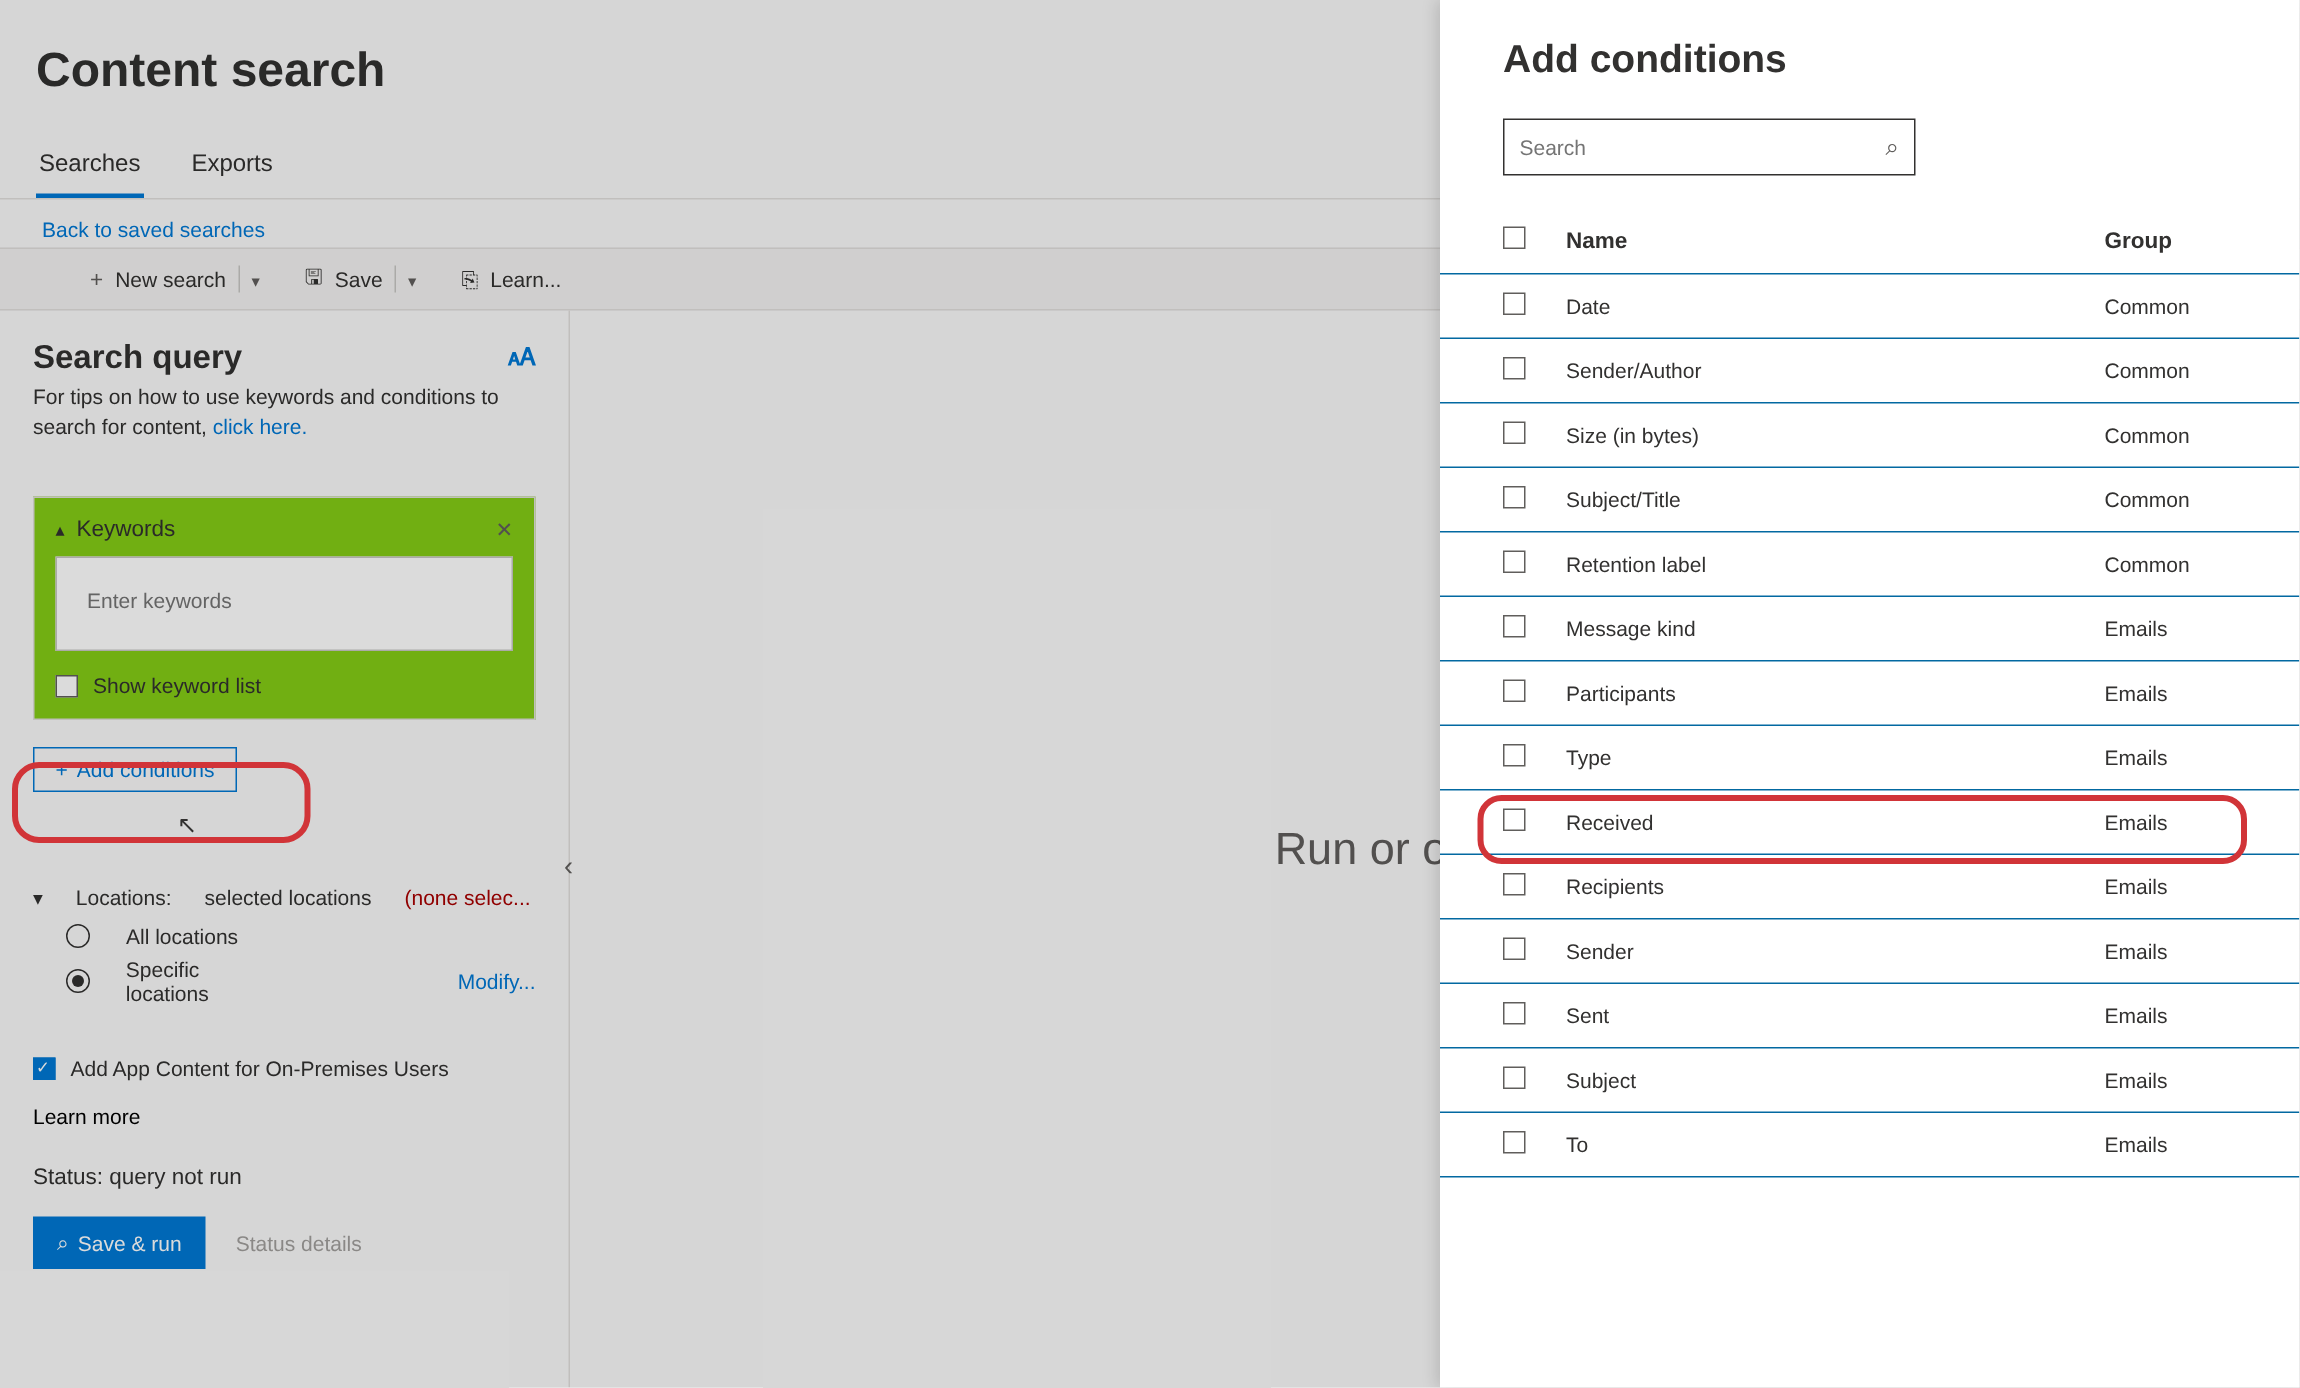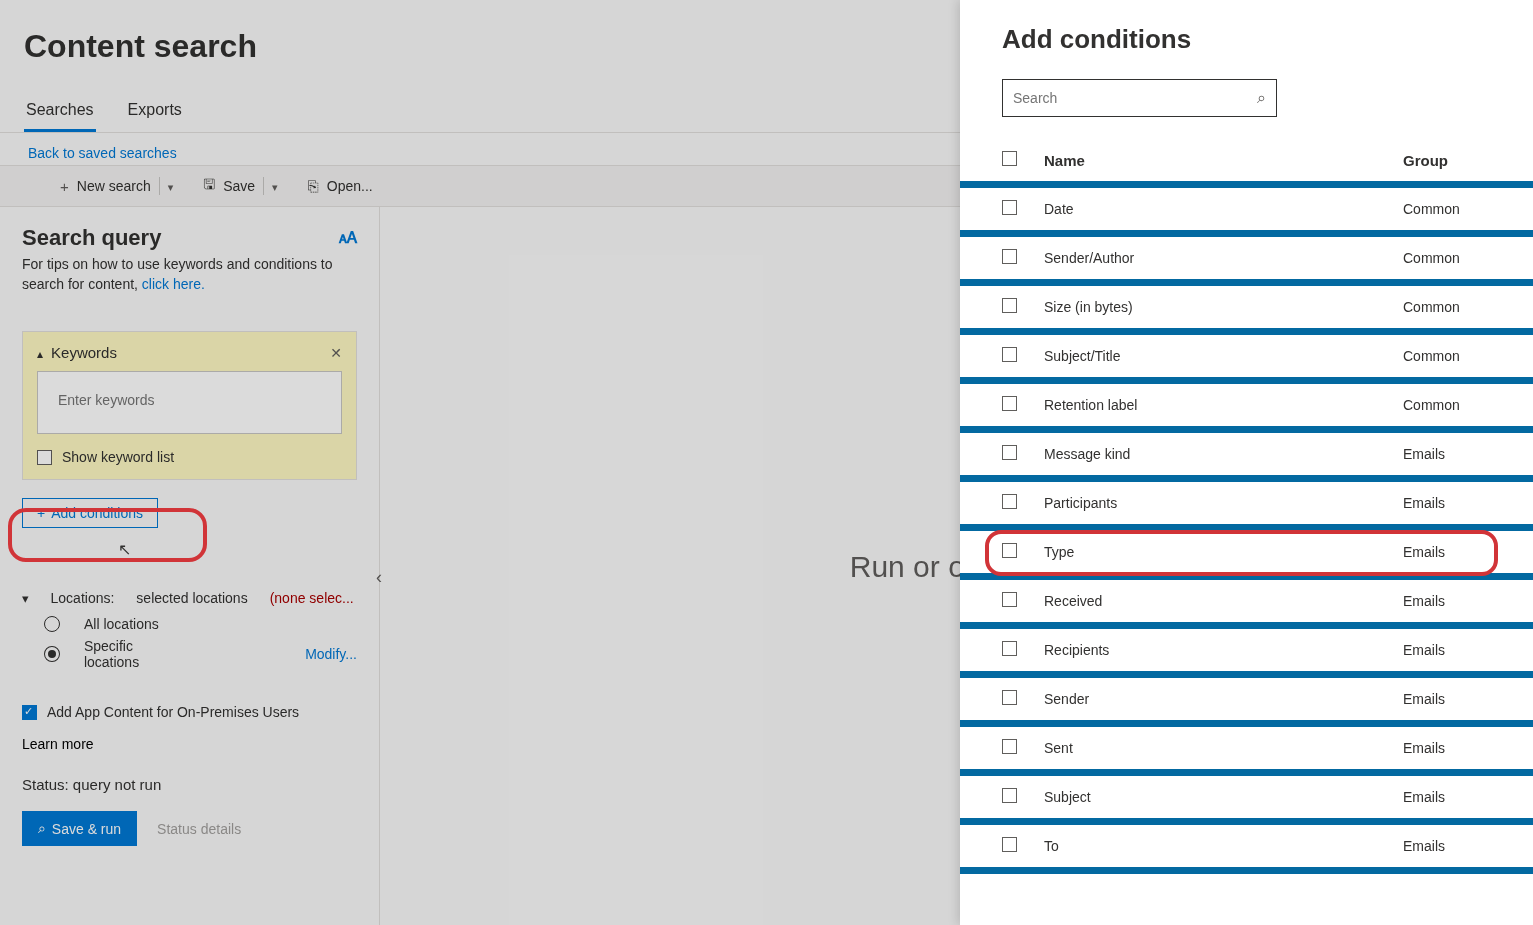--- a/index.html
+++ b/index.html
@@ -82,21 +82,21 @@
     border-right: 1px solid #e1dfdd;
     height: 720px;
   }
   .sq-title { font-size: 22px; font-weight: 700; margin-bottom:4px; display:flex; justify-content:space-between; align-items:center;}
   .sq-tip { font-size:14px; color:#323130; margin-bottom:18px; line-height:1.4;}
   .sq-tip .link { color:#0078d4; cursor:pointer; }
   .lang-icon { font-size:16px; color:#0078d4; }
 
   .keywords-card {
     border: 1px solid #e1dfdd;
-    background: #fef9c3;
+    background: #84cc16;
     padding: 12px 14px 14px 14px;
     margin-bottom: 18px;
     margin-top: 37px;
   }
   .kw-header { display:flex; align-items:center; justify-content:space-between; margin-bottom:10px;}
   .kw-header-left { display:flex; align-items:center; gap:8px; font-size:15px;}
   .chevron-up-icon::before { content:"\25B4"; font-size:12px; }
   .close-icon::before { content:"\2715"; font-size:14px; color:#605e5c; cursor:pointer;}
   .kw-textarea {
     width: 100%;
@@ -202,21 +202,21 @@
   }
   .search-icon::before { content:"\2315"; font-size:16px; color:#605e5c;}
 
   .cond-table {
     margin-top: 22px;
     width:100%;
   }
   .cond-header, .cond-row {
     display:flex; align-items:center;
     padding: 12px 0 12px 42px;
-    border-bottom: 7px solid #0369a1;
+    border-bottom: 1px solid #0369a1;
   }
   .cond-header { font-weight:600; font-size:15px; }
   .cond-row { font-size:14px; cursor:pointer; }
   .cond-check { width: 40px; }
   .cond-name { flex:1; padding-left: 2px;}
   .cond-group { width: 130px; text-align:left; padding-right: 20px;}
   .red-highlight-2 {
     position:absolute;
     border:4px solid #d13438;
     border-radius: 16px;
@@ -248,21 +248,21 @@
       <span class="chevron-down-icon"></span>
     </div>
     <div class="tb-item">
       <span class="save-icon"></span>
       <span>Save</span>
       <span class="tb-sep"></span>
       <span class="chevron-down-icon"></span>
     </div>
     <div class="tb-item">
       <span class="open-icon"></span>
-      <span>Open...</span>
+      <span>Learn...</span>
     </div>
   </div>
 
   <div class="body-row">
     <div class="left-pane">
       <div class="sq-title">
         <span>Search query</span>
         <span class="lang-icon">🗚</span>
       </div>
       <div class="sq-tip">

